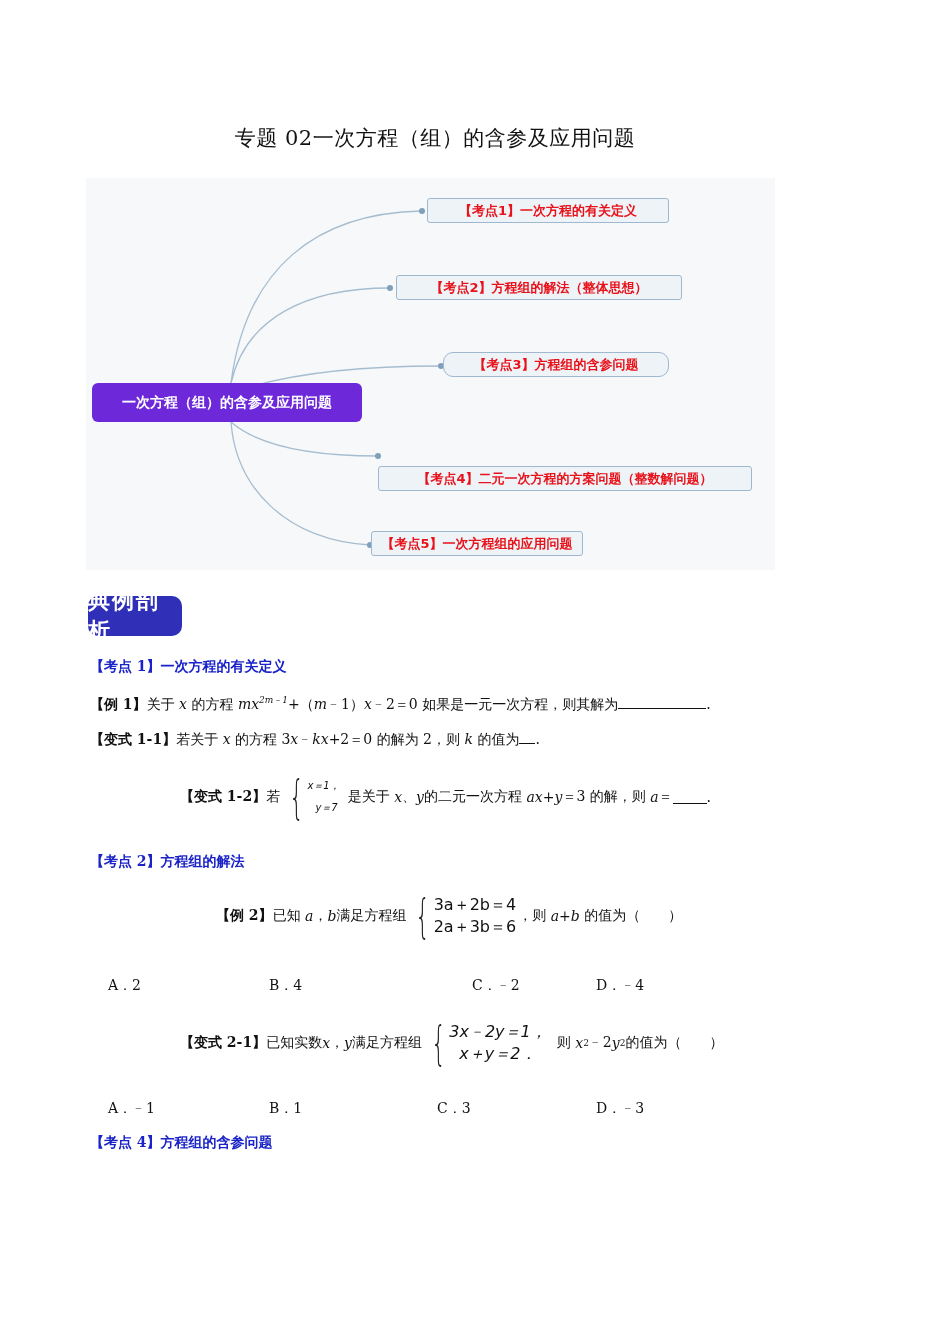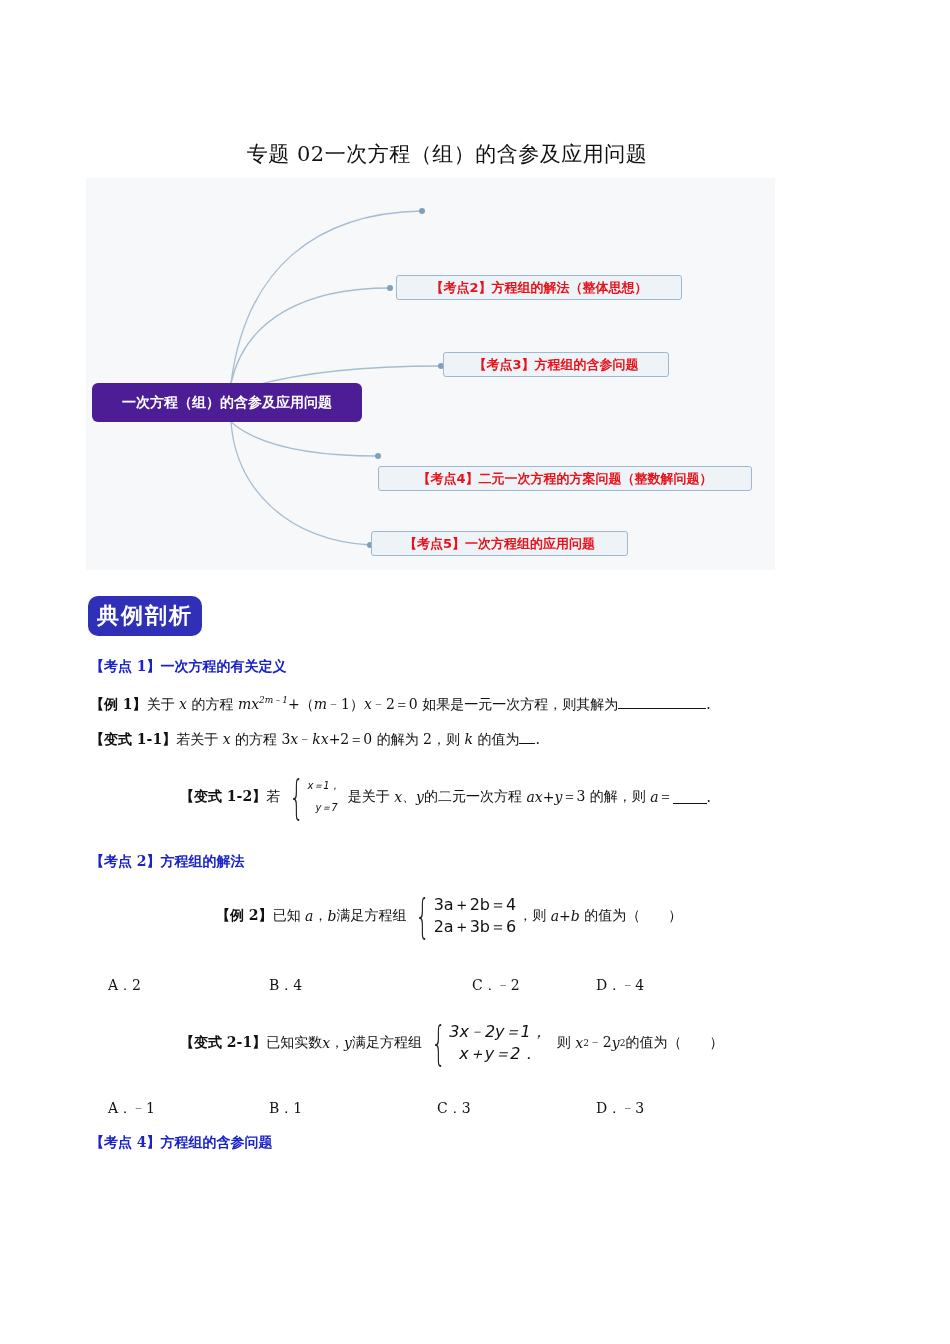--- a/index.html
+++ b/index.html
@@ -1,30 +1,30 @@
 <!DOCTYPE html>
 <html><head>
 <meta charset="utf-8">
 <style>
   html, body { margin: 0; padding: 0; background: #ffffff; }
   body { width: 950px; height: 1344px; position: relative; overflow: hidden;
          font-family: "DejaVu Serif", "Liberation Serif", serif; color: #111; }
   .abs { position: absolute; }
-  .title { left: 0; width: 870px; top: 140px; text-align: center; font-size: 21px;
-           font-family: "DejaVu Serif", serif; letter-spacing: 0.5px; color: #111; margin-left: 12px; }
+  .title { left: 0; width: 870px; top: 124px; text-align: center; font-size: 21px;
+           font-family: "DejaVu Serif", serif; letter-spacing: 0.5px; color: #111; }
   .mindmap { left: 86px; top: 178px; width: 689px; height: 392px; background: #f7f8fa; }
   .mm-svg { position: absolute; left: 0; top: 0; }
-  .root-node { left: 6px; top: 205px; width: 270px; height: 39px; background: #4c1d95;
+  .root-node { left: 6px; top: 205px; width: 270px; height: 39px; background: #6d28d9;
                border-radius: 6px; color: #ffffff; font-family: "DejaVu Sans", sans-serif;
                font-size: 14px; font-weight: bold; display: flex; align-items: center;
                justify-content: center; }
   .branch-node { height: 25px; background: #eef3f8; border: 1px solid #9fb8cf; border-radius: 3px;
                  color: #e8121a; font-family: "DejaVu Sans", sans-serif; font-size: 13px; font-weight: bold;
                  display: flex; align-items: center; justify-content: center; box-sizing: border-box; }
-  .badge { left: 88px; top: 596px; width: 114px; height: 40px; background: #2f30b7; border-radius: 10px;
+  .badge { left: 88px; top: 596px; width: 94px; height: 40px; background: #2f30b7; border-radius: 10px;
            color: #fff; font-size: 22px; font-weight: bold; display: flex; align-items: center;
            justify-content: center; letter-spacing: 2px; font-family: "DejaVu Serif", serif; }
   .section-heading { color: #1a23c8; font-size: 14px; font-weight: bold; font-family: "DejaVu Serif", serif; }
   .line { font-size: 14px; white-space: nowrap; font-family: "DejaVu Serif", serif; }
   .tag { font-weight: bold; font-family: "DejaVu Serif", serif; }
   .it { font-style: italic; }
   sup { font-size: 9px; }
   .blank { display: inline-block; border-bottom: 1px solid #111; height: 12px; vertical-align: baseline; }
   .system { display: inline-flex; align-items: center; vertical-align: middle; margin: 0 2px; }
   .brace { font-size: 46px; line-height: 46px; font-weight: 100; color: #222; transform: scaleX(0.5); display: inline-block; margin-right: -4px; font-family: "DejaVu Sans", sans-serif; }
@@ -47,24 +47,25 @@
     </g>
     <g fill="#7fa0bb">
       <circle cx="336" cy="33" r="3"></circle>
       <circle cx="304" cy="110" r="3"></circle>
       <circle cx="355" cy="188" r="3"></circle>
       <circle cx="292" cy="278" r="3"></circle>
       <circle cx="284" cy="367" r="3"></circle>
     </g>
   </svg>
   <div class="abs root-node">一次方程（组）的含参及应用问题</div>
+  <div class="abs branch-node" style="left:341px;top:20px;width:242px;">【考点1】一次方程的有关定义</div>
   <div class="abs branch-node" style="left:310px;top:97px;width:286px;">【考点2】方程组的解法（整体思想）</div>
-  <div class="abs branch-node" style="left:357px;top:174px;width:226px;">【考点3】方程组的含参问题</div>
+  <div class="abs branch-node" style="left:357px;top:174px;width:226px;border-radius:10px;">【考点3】方程组的含参问题</div>
   <div class="abs branch-node" style="left:292px;top:264px;width:374px;margin-top:24px;">【考点4】二元一次方程的方案问题（整数解问题）</div>
-  <div class="abs branch-node" style="left:285px;top:353px;width:257px;">【考点5】一次方程组的应用问题</div>
+  <div class="abs branch-node" style="left:285px;top:353px;width:212px;">【考点5】一次方程组的应用问题</div>
 </div>
 
 <div class="abs badge">典例剖析</div>
 
 <div class="abs section-heading" style="left:90px;top:658px;">【考点 1】一次方程的有关定义</div>
 
 <div class="abs line" style="left:90px;top:694px;">
   <span class="tag">【例 1】</span><span>关于</span>
   <span class="it">x</span>
   <span>的方程</span>

